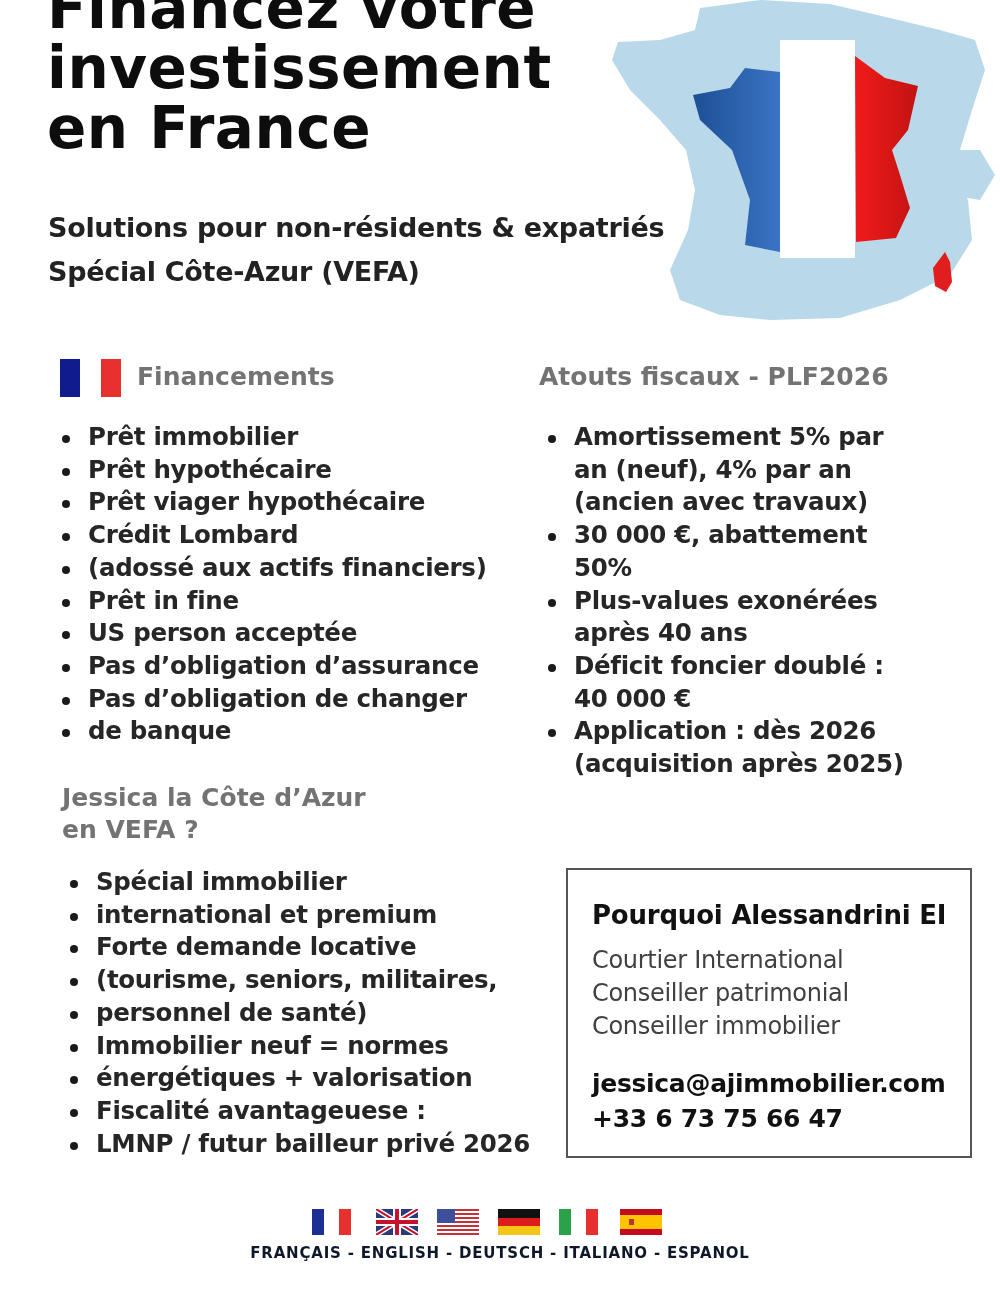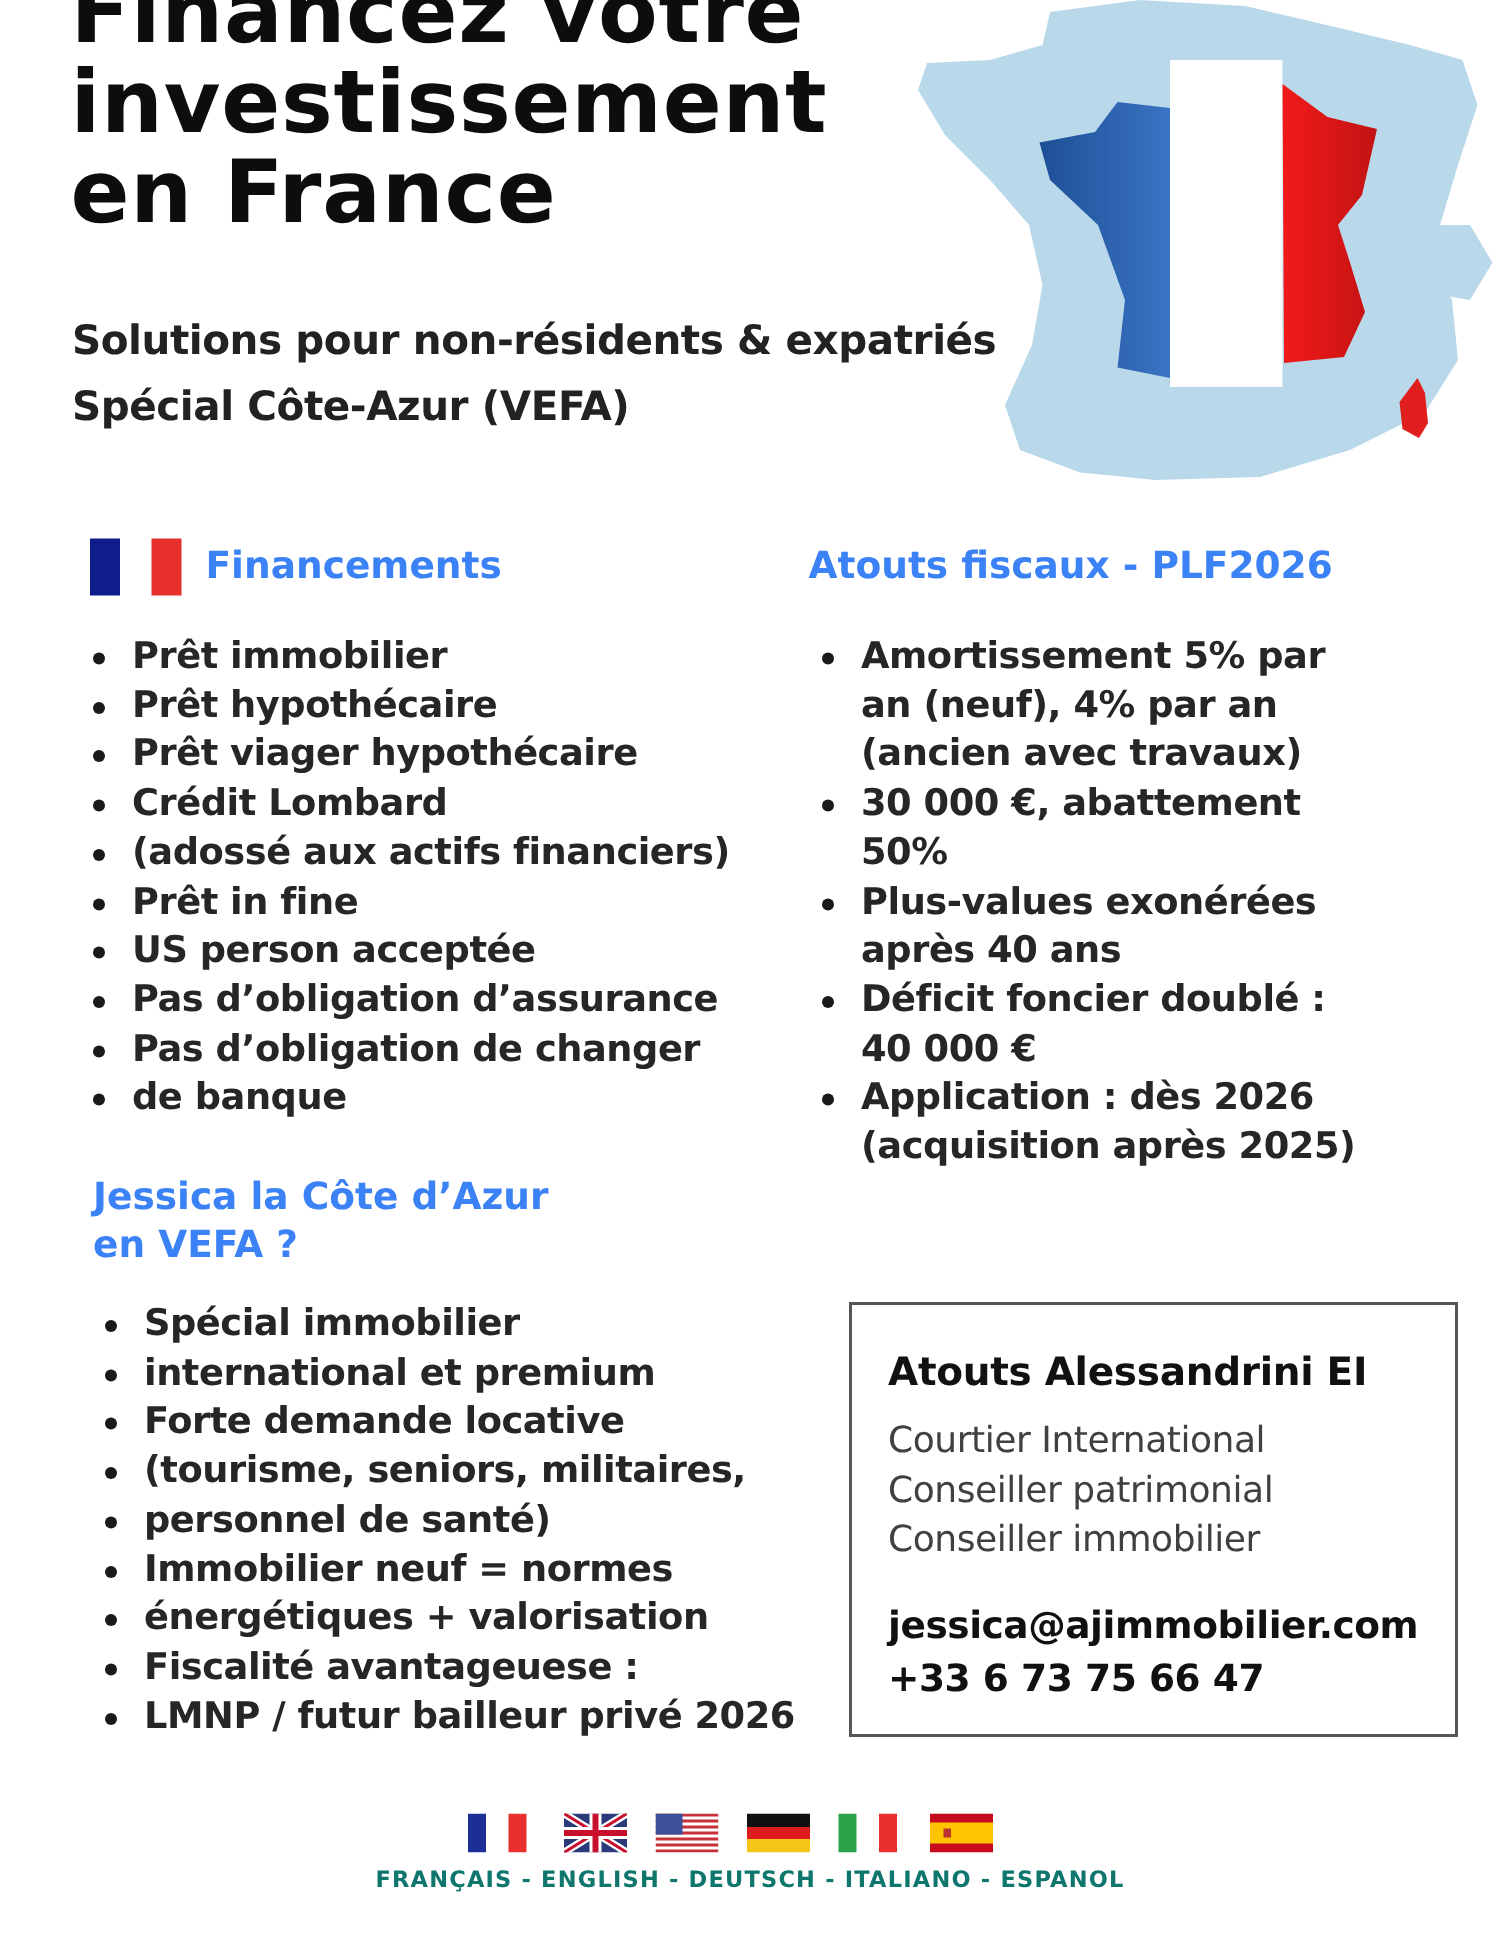--- a/index.html
+++ b/index.html
@@ -13,21 +13,21 @@
       left: 47px; top: -22px; margin: 0;
       font-family: "DejaVu Sans", sans-serif; font-weight: bold;
       font-size: 58px; line-height: 60px; letter-spacing: 0.5px; color: #0d0d0d;
     }
     .subtitle {
       left: 48px; top: 206px; font-size: 27px; line-height: 44px; font-weight: bold; color: #222;
       font-family: "DejaVu Sans", sans-serif; letter-spacing: -0.3px;
     }
     .map { left: 600px; top: 0px; width: 400px; height: 320px; }
     .section-title {
-      font-weight: bold; font-size: 25px; color: #3b82f6; line-height: 32px;
+      font-weight: bold; font-size: 25px; color: #737373; line-height: 32px;
       font-family: "DejaVu Sans", sans-serif;
     }
     ul.bul { list-style: none; margin: 0; padding: 0; }
     ul.bul li {
       position: relative; padding-left: 28px;
       font-size: 24.5px; line-height: 32.7px; color: #262626;
       font-family: "DejaVu Sans", sans-serif; letter-spacing: -0.3px; font-weight: bold;
     }
     ul.bul li::before {
       content: ""; position: absolute; left: 2px; top: 14px;
@@ -41,21 +41,21 @@
       left: 566px; top: 868px; width: 406px; height: 290px;
       border: 2px solid #555; box-sizing: border-box; background: #fff;
     }
     .card .name { position: absolute; left: 24px; top: 30px; font-weight: bold; font-size: 26px; color: #111; letter-spacing: -0.2px; }
     .card .roles { position: absolute; left: 24px; top: 74px; font-size: 24px; line-height: 33px; color: #404040; letter-spacing: -0.3px; }
     .card .contact { position: absolute; left: 24px; top: 196px; font-size: 25px; line-height: 35px; font-weight: bold; color: #111; letter-spacing: -0.3px; }
     .flags { left: 310px; top: 1209px; width: 350px; height: 26px; }
     .flag { position: absolute; top: 0; width: 42px; height: 26px; }
     .langs {
       left: 0; width: 1000px; top: 1244px; text-align: center;
-      font-weight: bold; font-size: 15px; letter-spacing: 0.8px; color: #0f766e;
+      font-weight: bold; font-size: 15px; letter-spacing: 0.8px; color: #0f172a;
       font-family: "DejaVu Sans", sans-serif;
     }
   </style>
 </head>
 <body>
 
 <h1 class="abs title">
   <div>Financez votre</div>
   <div>investissement</div>
   <div>en France</div>
@@ -143,21 +143,21 @@
   <li>Forte demande locative</li>
   <li>(tourisme, seniors, militaires,</li>
   <li>personnel de santé)</li>
   <li>Immobilier neuf = normes</li>
   <li>énergétiques + valorisation</li>
   <li>Fiscalité avantageuese :</li>
   <li>LMNP / futur bailleur privé 2026</li>
 </ul>
 
 <div class="abs card">
-  <div class="name">Atouts Alessandrini EI</div>
+  <div class="name">Pourquoi Alessandrini EI</div>
   <div class="roles">
     <div>Courtier International</div>
     <div>Conseiller patrimonial</div>
     <div>Conseiller immobilier</div>
   </div>
   <div class="contact">
     <div>jessica@ajimmobilier.com</div>
     <div>+33 6 73 75 66 47</div>
   </div>
 </div>

